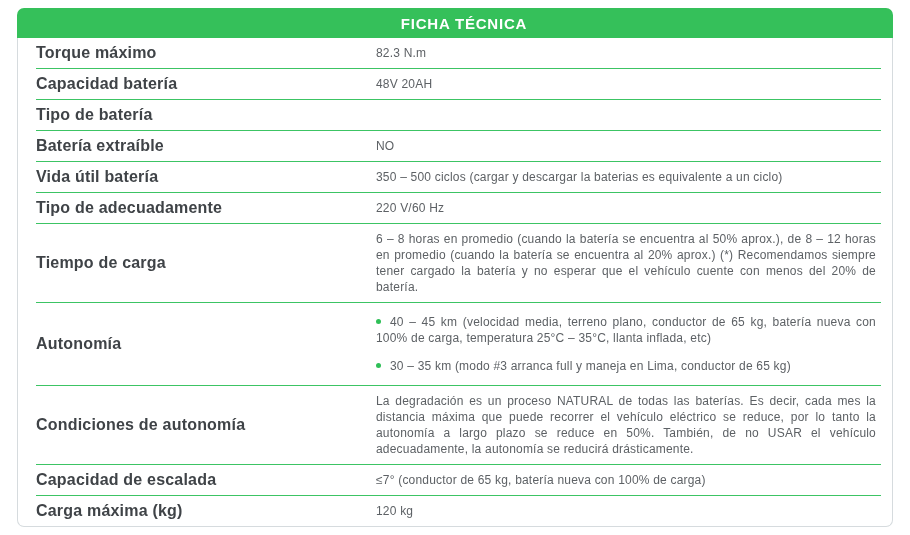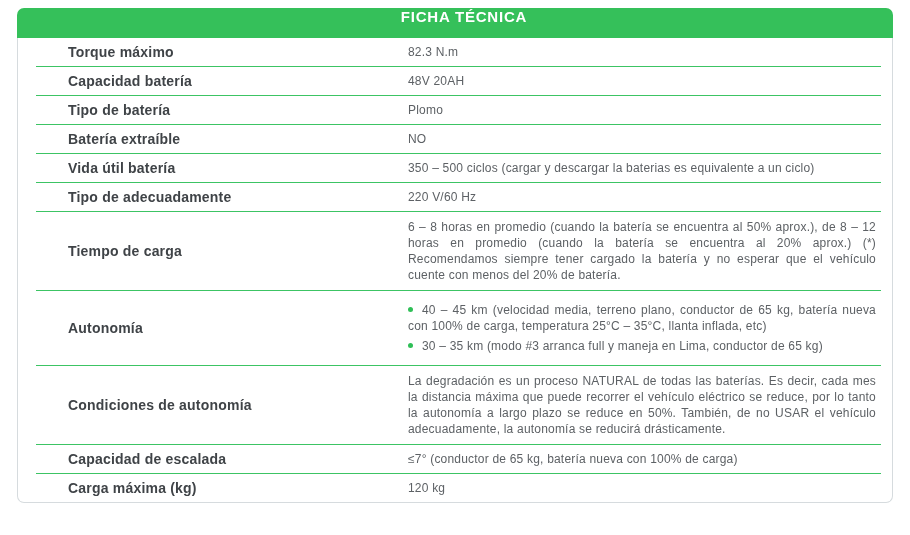--- a/index.html
+++ b/index.html
@@ -17,20 +17,21 @@
     position:absolute;
     left:17px;
     top:8px;
     width:876px;
   }
   .spec-header{
     background:var(--header-bg);
     height:30px;
     border-radius:7px 7px 0 0;
     display:flex;
+    align-items:center;
     justify-content:center;
     padding-left:18px;
   }
   .spec-title{
     color:#ffffff;
     font-size:15px;
     font-weight:600;
     letter-spacing:0.8px;
   }
   .spec-body{
@@ -43,38 +44,37 @@
     display:flex;
     align-items:center;
     margin:0 11px 0 18px;
     border-bottom:1px solid var(--separator);
     padding:6px 0;
     min-height:28px;
   }
   .spec-row:last-child{border-bottom:none;}
   .row-label{
     flex:0 0 340px;
-    font-size:14px;
+    font-size:16px;
     font-weight:bold;
     color:var(--label-color);
     letter-spacing:0.2px;
-    margin-left:32px;
   }
   .row-value{
     flex:1;
     font-size:12px;
     color:var(--value-color);
     line-height:16px;
     letter-spacing:0.2px;
     padding-right:5px;
   }
   .row-value.justified{text-align:justify;}
   .spec-row.tall{padding:7px 0;}
   .bullet-item{margin:4px 0;text-align:justify;}
-  .bullet-item + .bullet-item{margin-top:4px;}
+  .bullet-item + .bullet-item{margin-top:12px;}
   .dot{
     display:inline-block;
     width:5px;height:5px;
     border-radius:50%;
     background:var(--bullet);
     margin-right:9px;
     vertical-align:middle;
     position:relative;
     top:-1px;
   }
@@ -93,21 +93,20 @@
       <div class="row-value">82.3 N.m</div>
     </div>
 
     <div class="spec-row">
       <div class="row-label">Capacidad batería</div>
       <div class="row-value">48V 20AH</div>
     </div>
 
     <div class="spec-row">
       <div class="row-label">Tipo de batería</div>
-      <div class="row-value">Plomo</div>
     </div>
 
     <div class="spec-row">
       <div class="row-label">Batería extraíble</div>
       <div class="row-value">NO</div>
     </div>
 
     <div class="spec-row">
       <div class="row-label">Vida útil batería</div>
       <div class="row-value">350 – 500 ciclos (cargar y descargar la baterias es equivalente a un ciclo)</div>

